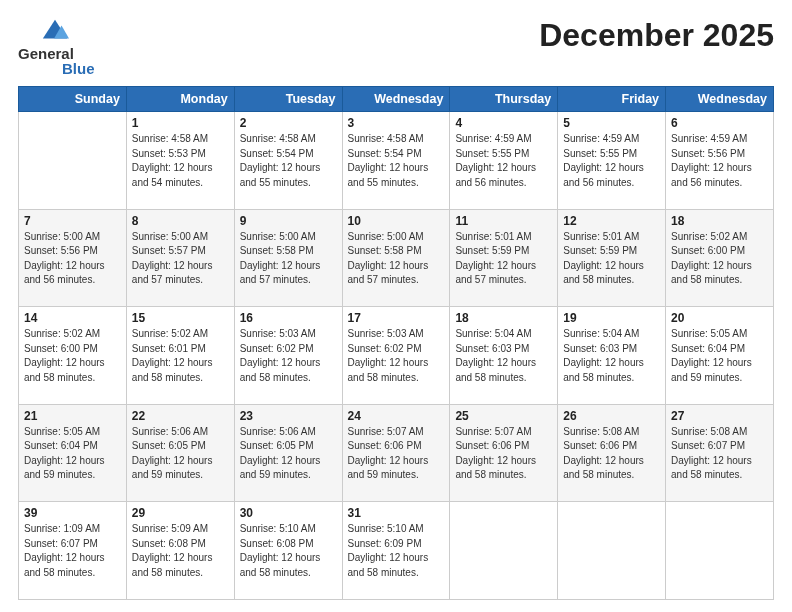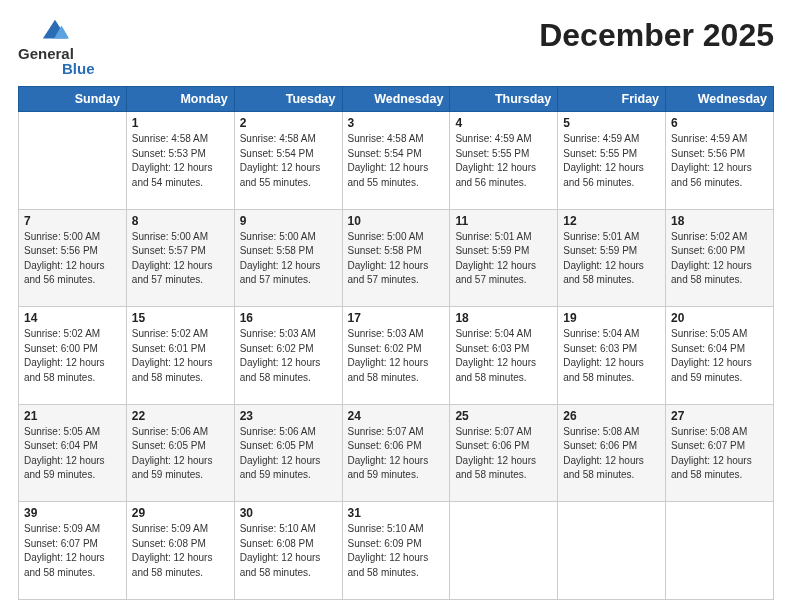--- a/index.html
+++ b/index.html
@@ -332,21 +332,21 @@
             <span class="day-number">27</span>
             <div class="day-info">Sunrise: 5:08 AM
 Sunset: 6:07 PM
 Daylight: 12 hours
 and 58 minutes.</div>
           </td>
         </tr>
         <tr>
           <td>
             <span class="day-number">39</span>
-            <div class="day-info">Sunrise: 5:09 AM
+            <div class="day-info">Sunrise: 1:09 AM
 Sunset: 6:07 PM
 Daylight: 12 hours
 and 58 minutes.</div>
           </td>
           <td>
             <span class="day-number">29</span>
             <div class="day-info">Sunrise: 5:09 AM
 Sunset: 6:08 PM
 Daylight: 12 hours
 and 58 minutes.</div>

